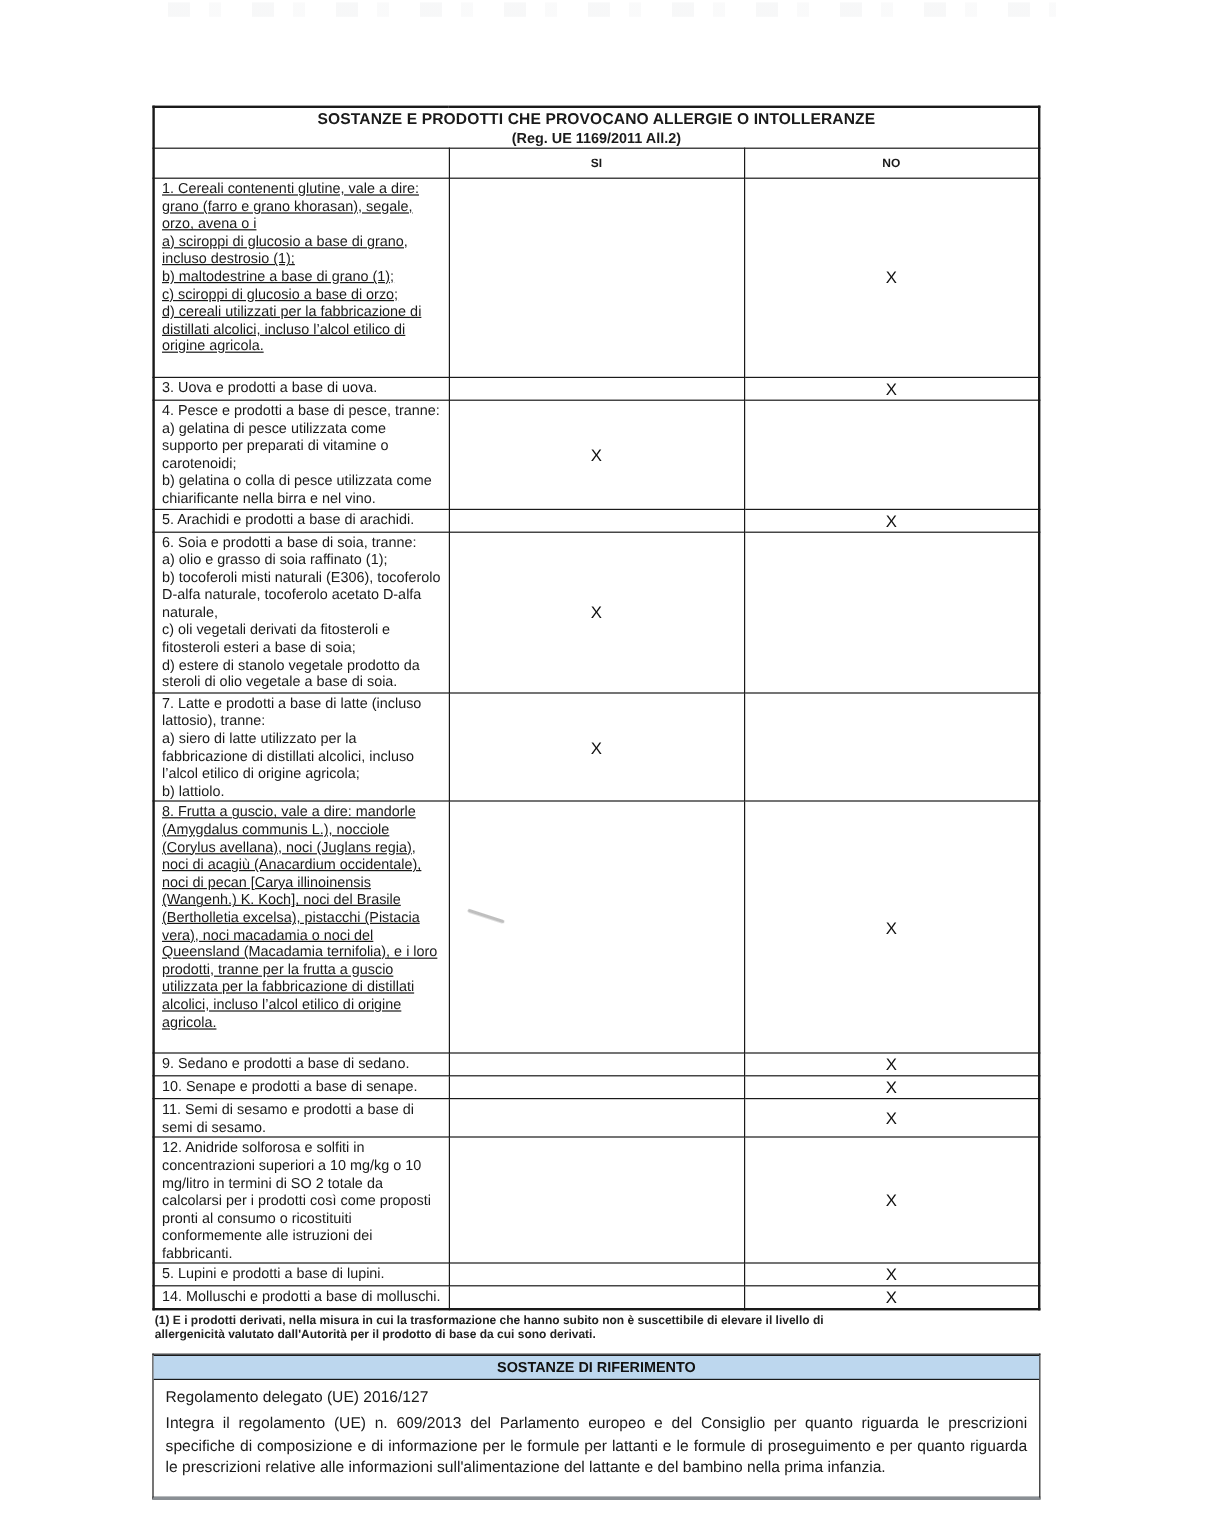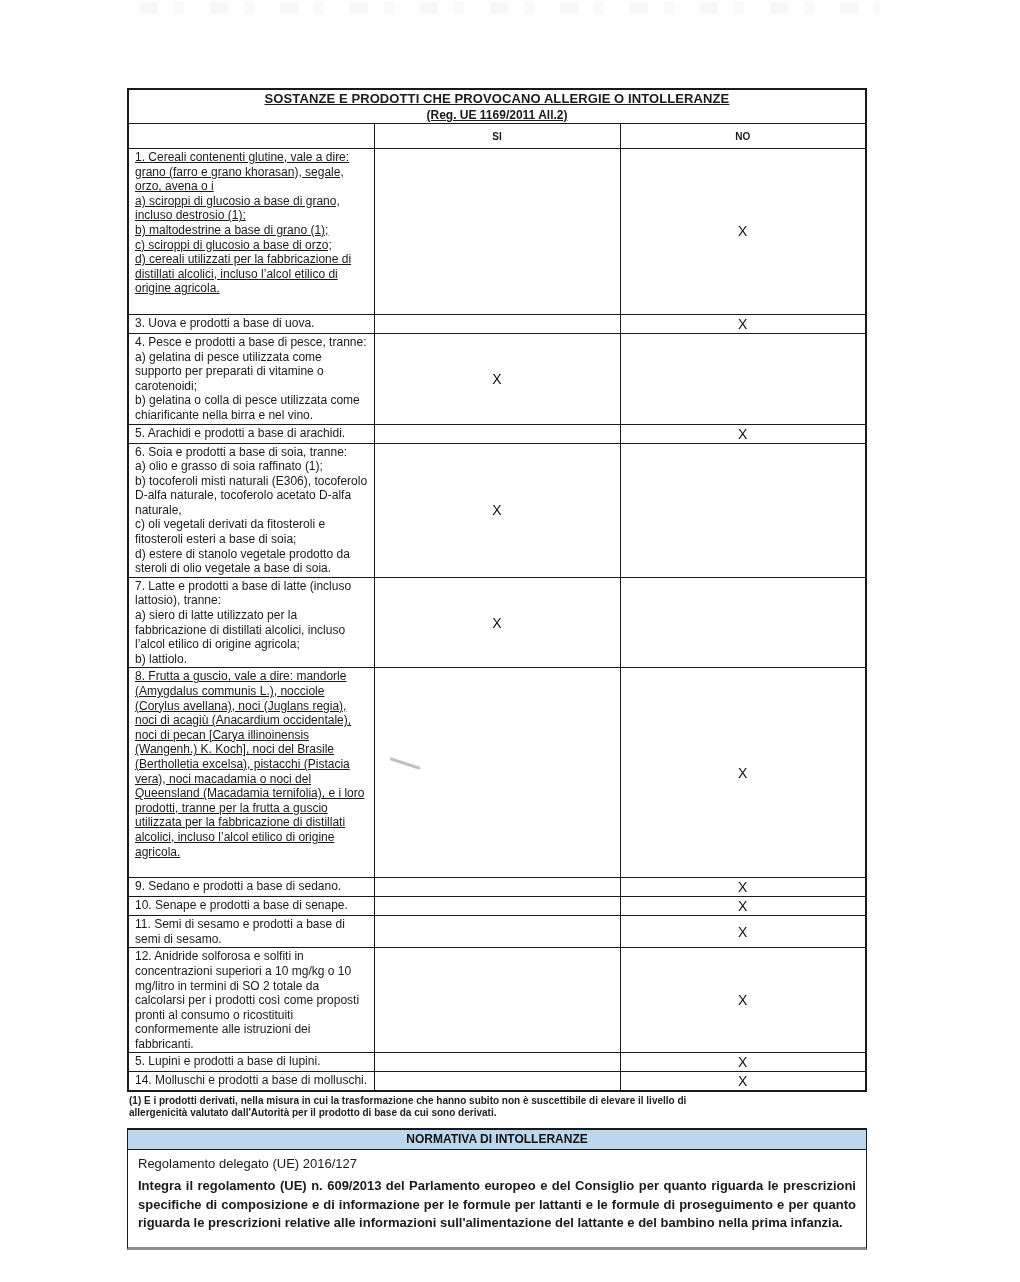--- a/index.html
+++ b/index.html
@@ -23,21 +23,21 @@
   table.allergen-table {
     border-collapse: collapse;
     width: 740px;
     border: 2px solid #1a1a1a;
     table-layout: fixed;
   }
   table.allergen-table td, table.allergen-table th {
     border: 1px solid #1a1a1a;
     padding: 1px 6px;
   }
-  .title-cell { text-align: center; padding: 4px 6px 5px 6px; text-decoration: underline; }
+  .title-cell { text-align: center; padding: 4px 6px 5px 6px; }
   .title-line1 { font-size: 13px; font-weight: bold; letter-spacing: 0.1px; }
   .title-line2 { font-size: 12px; font-weight: bold; margin-top: 2px; }
 
   th.col-head {
     font-size: 10px; font-weight: bold; text-align: center;
     height: 25px; padding: 2px;
   }
   th.col-empty { border-right: 1px solid #1a1a1a; }
 
   td.desc {
@@ -89,21 +89,20 @@
     font-size: 12px; font-weight: bold;
     padding: 2px 0 3px 0;
     color: #111;
   }
   .normativa-body { padding: 4px 10px 14px 10px; }
   .normativa-reg { font-size: 13px; padding: 2px 0 6px 0; }
   .normativa-desc {
     font-size: 13px;
     line-height: 18.5px;
     text-align: justify;
-    font-weight: bold;
   }
 </style>
 </head>
 <body>
 
 <div class="bleed-strip"></div>
 
 <div class="doc">
 
   <table class="allergen-table">
@@ -211,20 +210,20 @@
     <td class="mark si"><span></span></td>
     <td class="mark no"><span>X</span></td>
   </tr>
 </tbody>
   </table>
 
   <div class="footnote">(1) E i prodotti derivati, nella misura in cui la trasformazione che hanno subito non è suscettibile di elevare il livello di
 allergenicità valutato dall'Autorità per il prodotto di base da cui sono derivati.</div>
 
   <div class="normativa-box">
-    <div class="normativa-header">NORMATIVA DI INTOLLERANZE</div>
+    <div class="normativa-header">SOSTANZE DI RIFERIMENTO</div>
     <div class="normativa-body">
       <div class="normativa-reg">Regolamento delegato (UE) 2016/127</div>
       <div class="normativa-desc">Integra il regolamento (UE) n. 609/2013 del Parlamento europeo e del Consiglio per quanto riguarda le prescrizioni specifiche di composizione e di informazione per le formule per lattanti e le formule di proseguimento e per quanto riguarda le prescrizioni relative alle informazioni sull'alimentazione del lattante e del bambino nella prima infanzia.</div>
     </div>
   </div>
 
 </div>
 
 </body></html>

